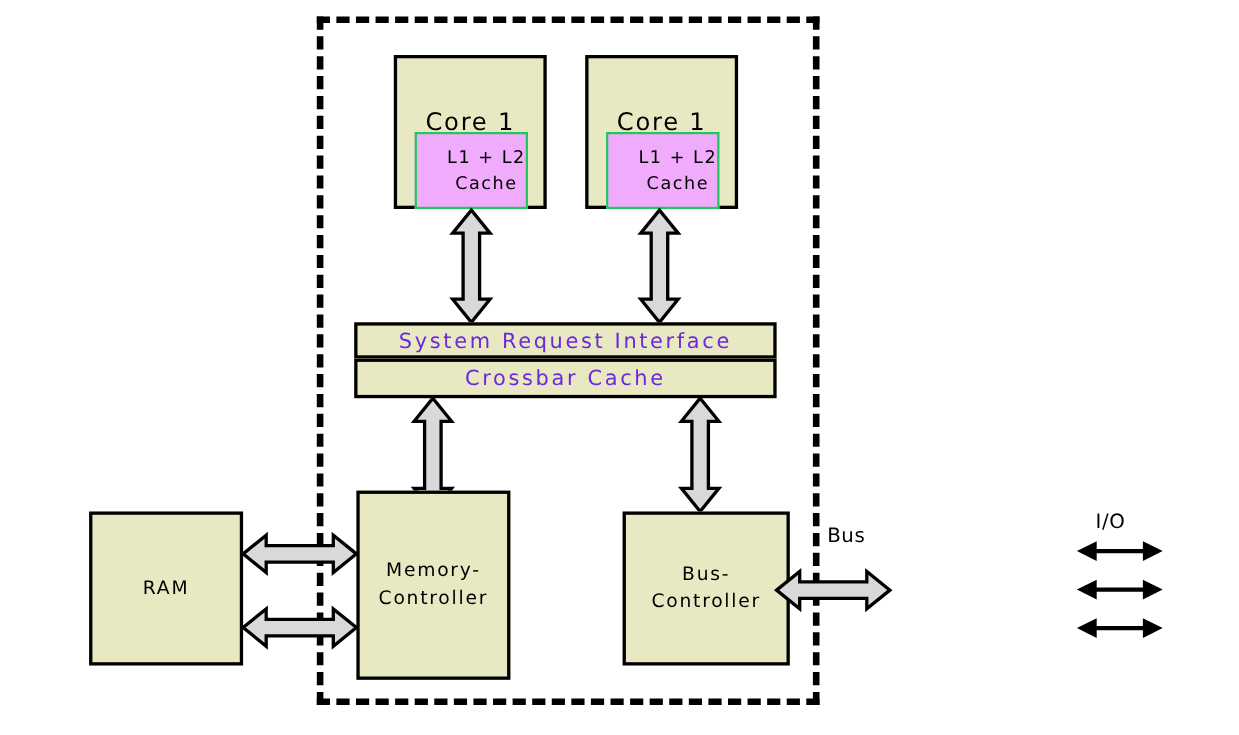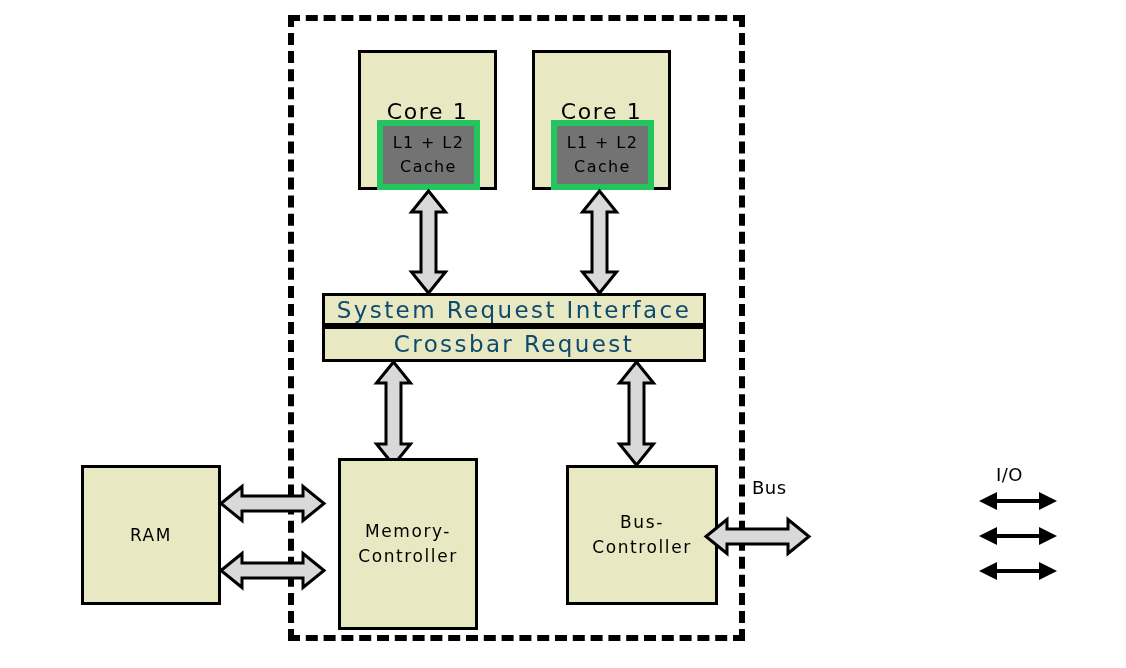--- a/index.html
+++ b/index.html
@@ -42,26 +42,26 @@
     text-align: center;
   }
   .box-label {
     font-size: 17px;
     letter-spacing: 1.6px;
     color: #000000;
     line-height: 1.45;
     white-space: pre-line;
   }
   .cache-box {
-    background: #737373;
-    border: 6px solid #22c55e;
+    background: #f0abfc;
+    border: 2px solid #22c55e;
     box-sizing: border-box;
     display: flex;
     align-items: center;
-    justify-content: center;
+    justify-content: flex-end;
     text-align: center;
   }
   .cache-label {
     font-size: 16px;
     letter-spacing: 1.4px;
     line-height: 1.5;
     color: #000000;
     white-space: pre-line;
   }
 
@@ -80,23 +80,23 @@
   
   .bar {
     background: #e8e8c3;
     border: 3px solid #000000;
     box-sizing: border-box;
     display: flex;
     align-items: center;
     justify-content: center;
   }
   .bar-label {
-    font-size: 23px;
+    font-size: 19px;
     letter-spacing: 2.4px;
-    color: #0c4a6e;
+    color: #6d28d9;
   }
 
   
   .arrow { overflow: visible; }
 
   
   .plain-label {
     font-size: 18px;
     letter-spacing: 0.5px;
     color: #000000;
@@ -133,36 +133,36 @@
 
   <svg class="abs arrow" style="left:581px; top:190px;" width="37" height="104" viewBox="0 0 37 104">
     <polygon points="18.5,1 35.5,22 26,22 26,82 35.5,82 18.5,103 1.5,82 11,82 11,22 1.5,22" fill="#d9d9d9" stroke="#000000" stroke-width="3" stroke-linejoin="miter"></polygon>
   </svg>
 
   <div class="abs bar" style="left:322px; top:293px; width:384px; height:33px;">
     <span class="bar-label">System Request Interface</span>
   </div>
 
   <div class="abs bar" style="left:322px; top:326px; width:384px; height:36px;">
-    <span class="bar-label">Crossbar Request</span>
+    <span class="bar-label">Crossbar Cache</span>
   </div>
 
   <svg class="abs arrow" style="left:375px; top:361px;" width="37" height="105" viewBox="0 0 37 105">
     <polygon points="18.5,1 35.5,22 26,22 26,83 35.5,83 18.5,104 1.5,83 11,83 11,22 1.5,22" fill="#d9d9d9" stroke="#000000" stroke-width="3" stroke-linejoin="miter"></polygon>
   </svg>
 
   <svg class="abs arrow" style="left:618px; top:361px;" width="37" height="105" viewBox="0 0 37 105">
     <polygon points="18.5,1 35.5,22 26,22 26,83 35.5,83 18.5,104 1.5,83 11,83 11,22 1.5,22" fill="#d9d9d9" stroke="#000000" stroke-width="3" stroke-linejoin="miter"></polygon>
   </svg>
 
   <div class="abs box" style="left:81px; top:465px; width:140px; height:140px;">
     <span class="box-label">RAM</span>
   </div>
 
-  <div class="abs box" style="left:324px; top:458px; width:140px; height:172px;margin-left:14px;">
+  <div class="abs box" style="left:324px; top:446px; width:140px; height:172px;">
     <span class="box-label">Memory-
 Controller</span>
   </div>
 
   <svg class="abs arrow" style="left:220px; top:485px;" width="105" height="37" viewBox="0 0 105 37">
     <polygon points="1,18.5 22,1.5 22,11 83,11 83,1.5 104,18.5 83,35.5 83,26 22,26 22,35.5" fill="#d9d9d9" stroke="#000000" stroke-width="3" stroke-linejoin="miter"></polygon>
   </svg>
 
   <svg class="abs arrow" style="left:220px; top:552px;" width="105" height="37" viewBox="0 0 105 37">
     <polygon points="1,18.5 22,1.5 22,11 83,11 83,1.5 104,18.5 83,35.5 83,26 22,26 22,35.5" fill="#d9d9d9" stroke="#000000" stroke-width="3" stroke-linejoin="miter"></polygon>

